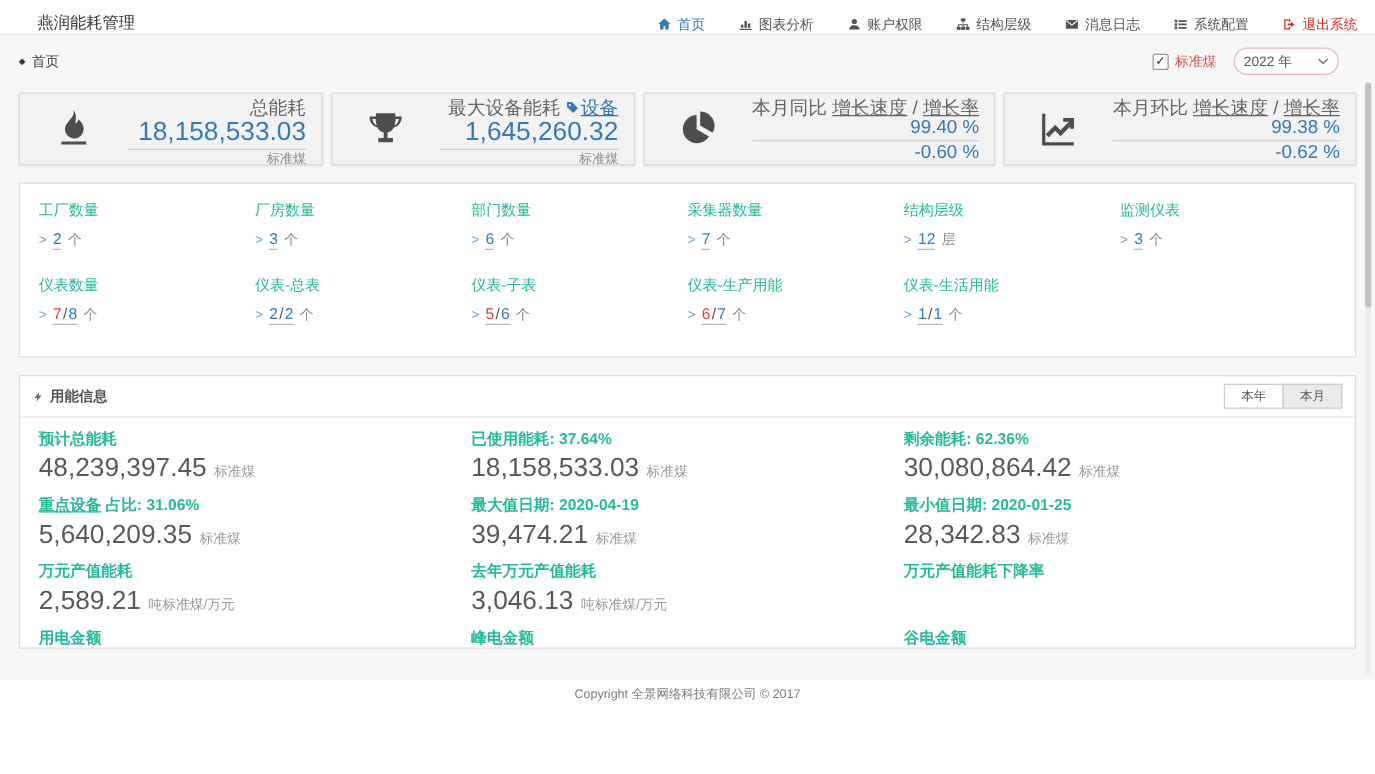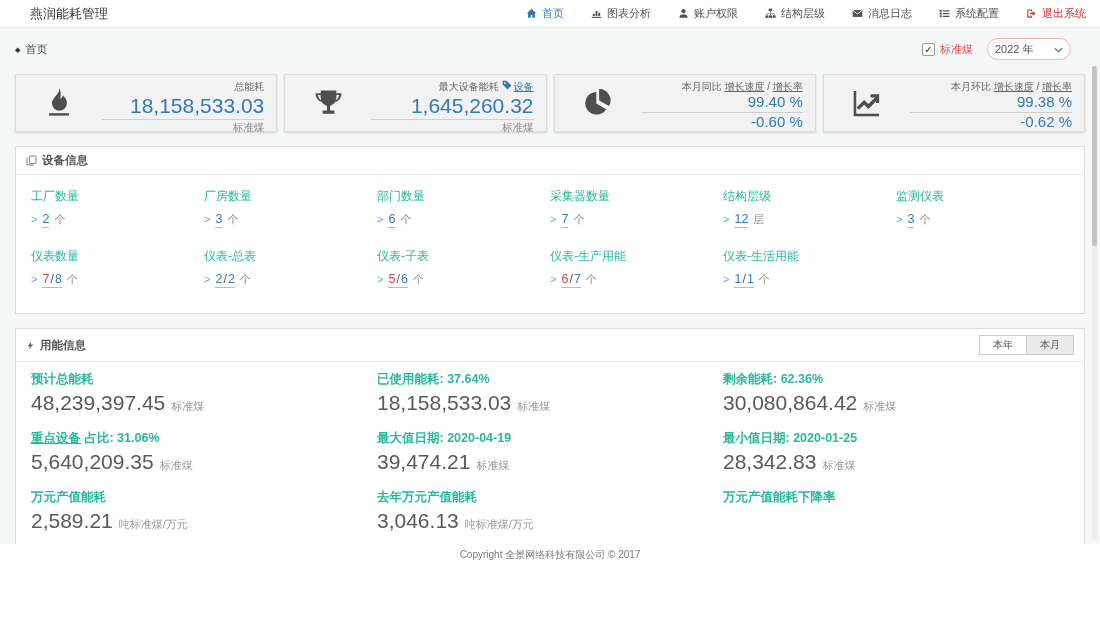--- a/index.html
+++ b/index.html
@@ -2,21 +2,21 @@
 <html><head>
 <meta charset="utf-8">
 <style>
   * { margin:0; padding:0; box-sizing:border-box; }
   html,body { width:1100px; height:619px; background:#fff; overflow:hidden;
     font-family:"Liberation Sans","DejaVu Sans",sans-serif; }
   .page { width:1100px; height:619px; display:flex; flex-direction:column; }
 
   
   .navbar { height:28px; background:#fff; border-bottom:1px solid #e8e8e8;
-    display:flex; align-items:center; justify-content:space-between; padding:0 14px 0 30px;gap:8px; }
+    display:flex; align-items:flex-end; justify-content:space-between; padding:0 14px 0 30px;gap:8px; }
   .brand { font-size:13px; color:#333; }
   .nav-menu { display:flex; align-items:center; gap:27px; }
   .nav-item { display:inline-flex; align-items:center; gap:5px; font-size:11px;
     color:#515356; cursor:pointer; text-decoration:none; white-space:nowrap; }
   .nav-item svg { display:block; }
   .nav-item.active { color:#337ab7; }
   .nav-item.danger { color:#c9302c; }
 
   
   .app-body { height:516px; background:#f6f7f7; padding:0 15px; overflow:hidden; position:relative; }
@@ -32,21 +32,21 @@
   .year-select { width:84px; height:22px; background:#fff; border:1px solid #efb9b9; border-radius:11px;
     display:flex; align-items:center; justify-content:space-between; padding:0 7px;
     font-size:11px; color:#555; cursor:pointer; }
 
   
   .cards-row { display:flex; gap:7px; }
   .stat-card { flex:1; height:58px; background:#f2f2f2; border:1px solid #dcdcdc;
     box-shadow:0 1px 2px rgba(0,0,0,.15); display:flex; }
   .card-icon { width:86px; display:flex; align-items:center; justify-content:center; color:#4e4e4e; }
   .card-body { flex:1; text-align:right; padding:5px 12px 0 0; }
-  .card-label { font-size:10px; color:#666; line-height:13px; white-space:nowrap; }
+  .card-label { font-size:15px; color:#666; line-height:13px; white-space:nowrap; }
   .card-label .glink { color:#666; text-decoration:underline; cursor:pointer; }
   .dev-link { color:#337ab7; text-decoration:underline; cursor:pointer; display:inline-flex; align-items:center; gap:2px; }
   .card-value { font-size:21px; color:#337ab7; line-height:25px; border-bottom:1px solid #cfcfcf; padding-bottom:1px; }
   .card-value.sm { font-size:15px; line-height:18px; border-bottom:none; }
   .card-value.sm.hair { border-bottom:1px solid #cfcfcf; }
   .card-unit { font-size:10.5px; color:#8a8a8a; line-height:14px; }
 
   
   .panel { background:#fff; border:1px solid #ddd; margin-top:14px; }
   .panel-header { display:flex; align-items:center; gap:5px; padding:6px 10px;
@@ -63,21 +63,21 @@
   .d-title { font-size:12px; color:#26b99a; line-height:22px; }
   .d-line { margin-top:5px; font-size:12.5px; display:flex; align-items:baseline; gap:5px; }
   .chev { color:#6aa3d5; font-size:11px; }
   .d-val { border-bottom:1px solid #b9b9b9; padding-bottom:1px; cursor:pointer; text-decoration:none; }
   .num { color:#337ab7; }
   .num.red { color:#e03e3e; }
   .slash { color:#555; padding:0 1px; }
   .d-unit { font-size:11px; color:#888; }
 
   
-  .energy-grid { display:grid; grid-template-columns:repeat(3,1fr); row-gap:11px; padding:9px 15px 0; }
+  .energy-grid { display:grid; grid-template-columns:repeat(3,1fr); row-gap:5px; padding:9px 15px 0; }
   .e-label { font-size:12.5px; font-weight:bold; color:#26b99a; line-height:16px; white-space:nowrap; }
   .e-label .u { text-decoration:underline; }
   .e-value { margin-top:3px; line-height:26px; white-space:nowrap; }
   .e-num { font-size:21px; color:#595959; }
   .e-unit { font-size:11px; color:#999; margin-left:6px; }
 
   
   .scrollbar { position:absolute; right:3px; top:38px; bottom:4px; width:5px;
     background:#ededed; border-radius:3px; }
   .scrollbar .thumb { width:5px; height:38%; background:#c2c2c2; border-radius:3px; }
@@ -251,29 +251,20 @@
             <span>/</span>
             <a class="glink">增长率</a>
           </div>
           <div class="card-value sm hair">99.38 %</div>
           <div class="card-value sm">-0.62 %</div>
         </div>
       </div>
     </div>
 
     <section class="panel">
-      <div class="panel-header">
-        <span>
-            <svg viewBox="0 0 16 16" width="11" height="11" fill="none" stroke="currentColor" stroke-width="1.2">
-              <rect x="5" y="1.5" width="9.5" height="11" rx="1"></rect>
-              <path d="M11 14.5H1.5V4"></path>
-            </svg>
-          </span>
-        <span>设备信息</span>
-      </div>
       <div class="device-grid">
 
         <div>
           <div class="d-title">工厂数量</div>
           <div class="d-line">
               <span class="chev">&gt;</span>
               <a class="d-val"><span class="num">2</span></a>
               <span class="d-unit">个</span>
             </div>
         </div>

